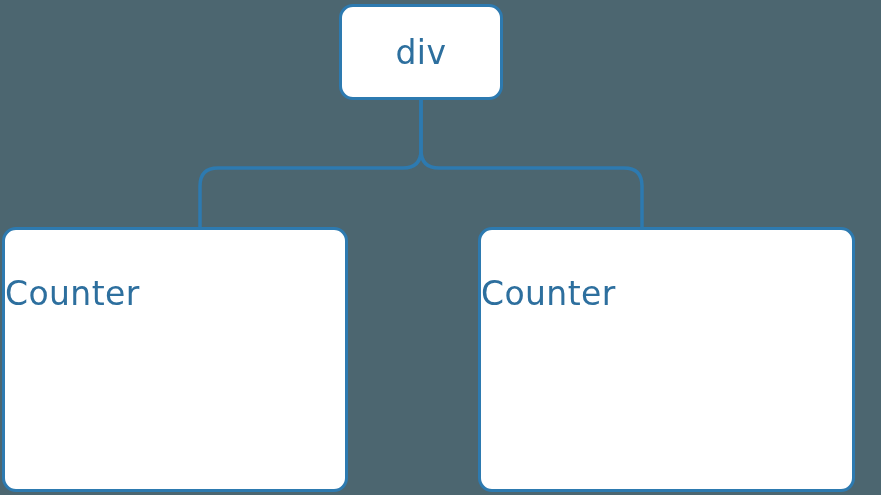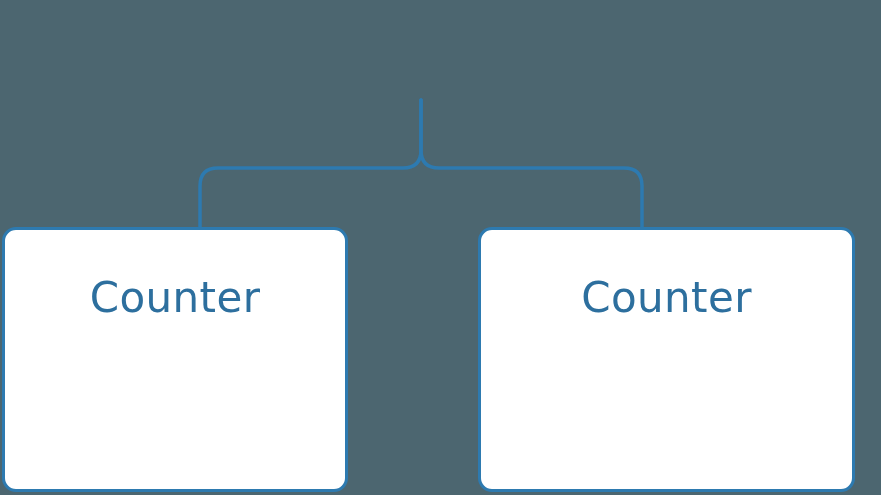--- a/index.html
+++ b/index.html
@@ -69,22 +69,22 @@
     left: 478px;
     top: 227px;
     width: 377px;
     height: 265px;
   }
   .card-title {
     position: absolute;
     left: 0;
     right: 0;
     top: 47px;
-    text-align: center;
-    font-size: 42px;
+    text-align: left;
+    font-size: 33px;
     color: #2d6f9e;
     line-height: 1;
     letter-spacing: .4px;
   }
 </style>
 </head>
 <body>
 
 <div id="stage">
 
@@ -96,20 +96,23 @@
              Q 200 168 200 186
              L 200 229" fill="none" stroke="#2d7ab0" stroke-width="3.5" stroke-linecap="round"></path>
     <path d="M 421 100
              L 421 150
              Q 421 168 439 168
              L 624 168
              Q 642 168 642 186
              L 642 229" fill="none" stroke="#2d7ab0" stroke-width="3.5" stroke-linecap="round"></path>
   </svg>
 
+  <div class="root-node">
+    <span class="root-label">div</span>
+  </div>
 
   <div class="card card-left">
     <div class="card-title">Counter</div>
 
   </div>
 
   <div class="card card-right">
     <div class="card-title">Counter</div>
 
   </div>

